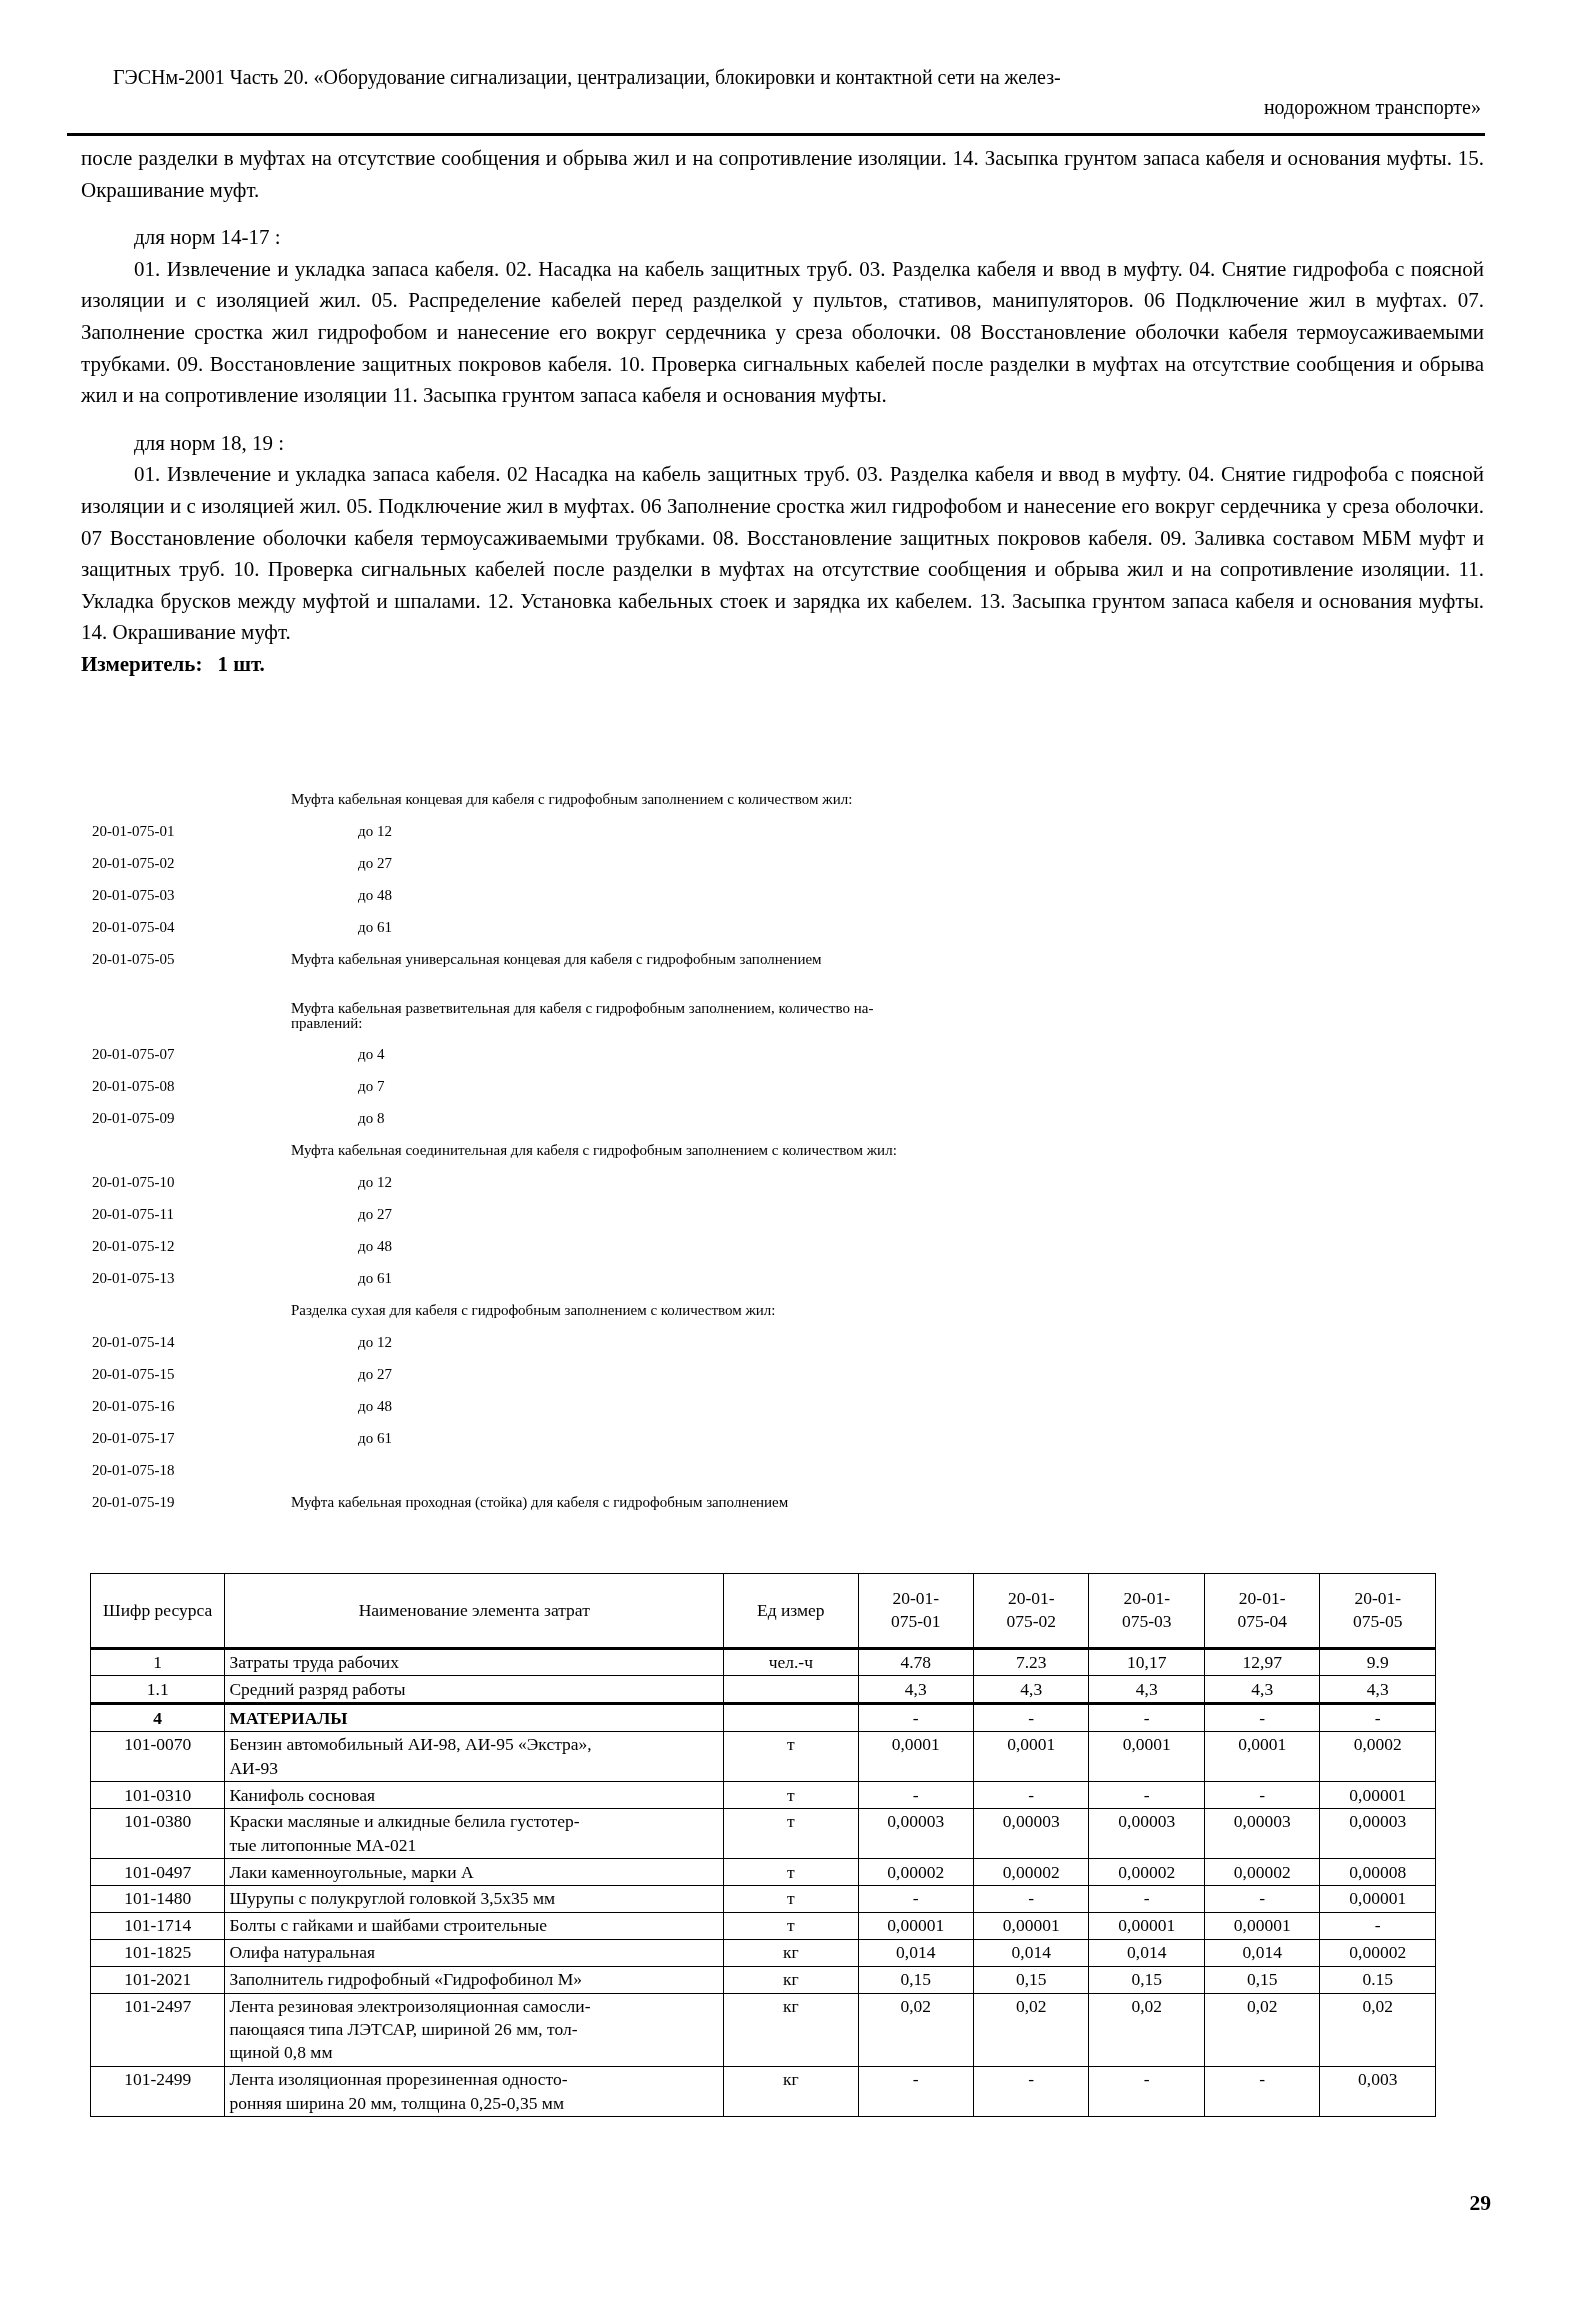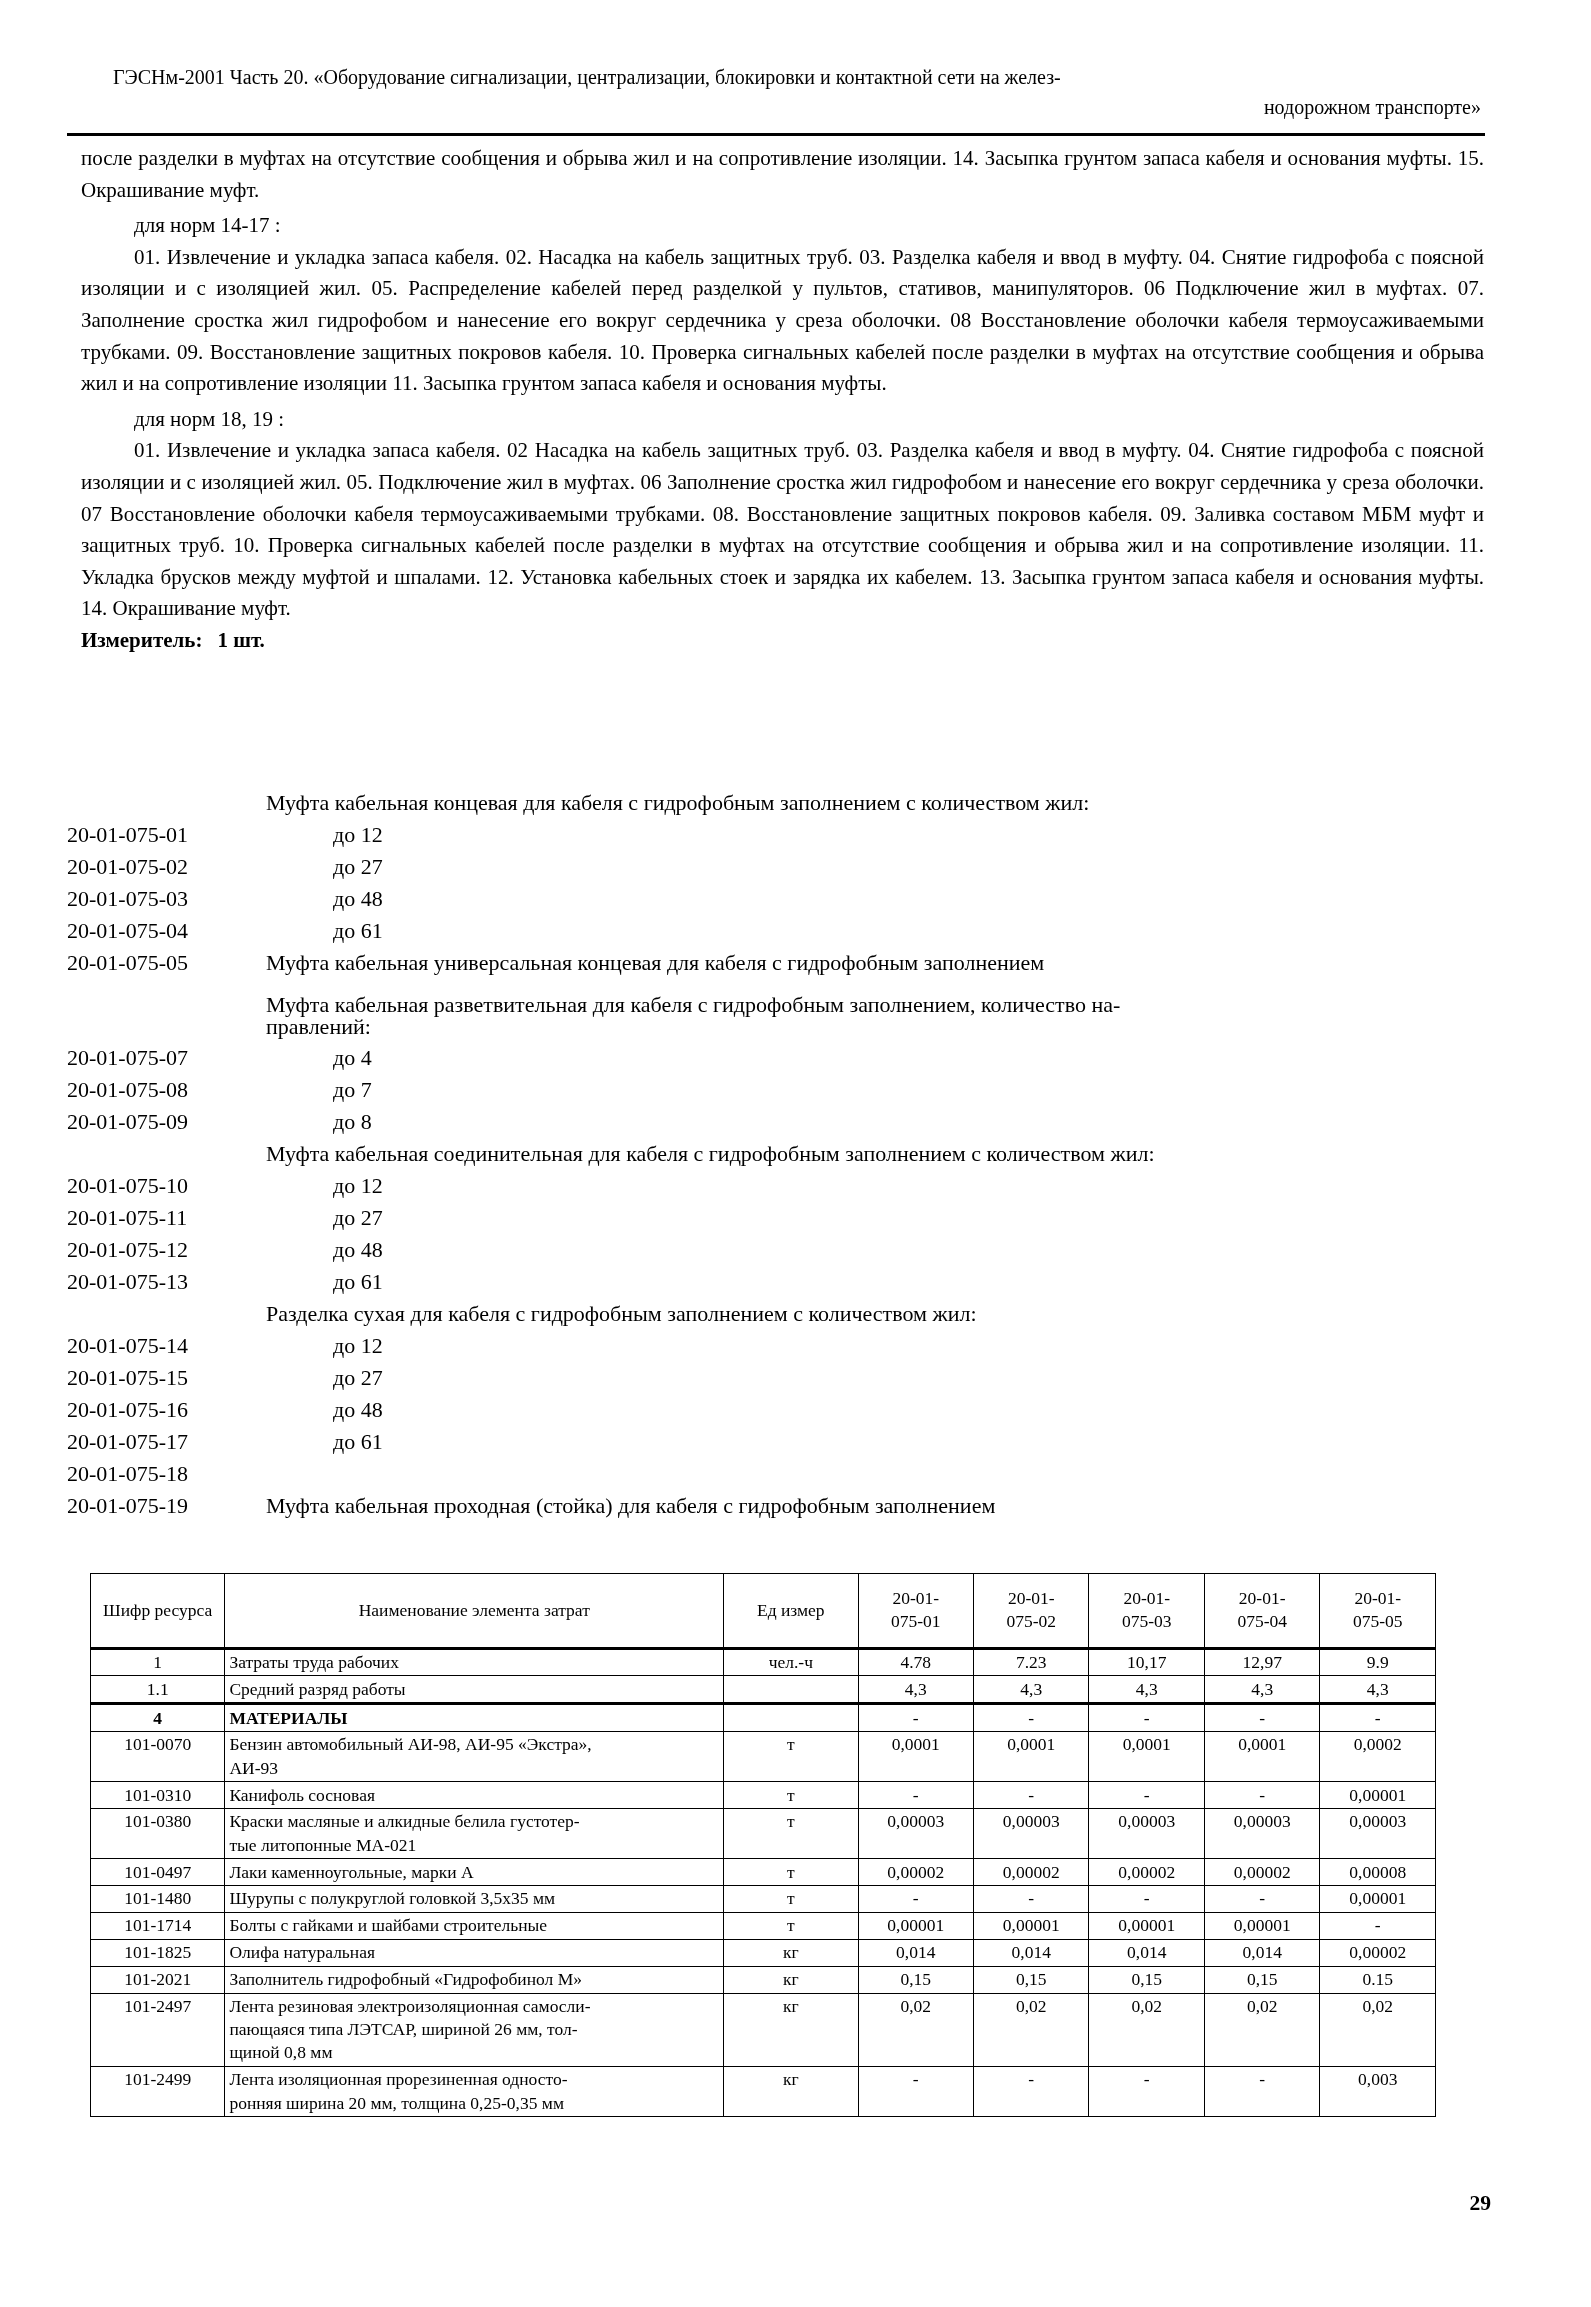--- a/index.html
+++ b/index.html
@@ -58,36 +58,36 @@
     margin: 0;
     text-align: justify;
     text-justify: inter-word;
     text-indent: 0;
   }
   .body p.ind {
     text-indent: 53px;
   }
   .body p.norm {
     text-indent: 53px;
-    margin-top: 4px;
+    margin-top: 16px;
   }
   .meter {
     text-indent: 53px;
     font-weight: bold;
     margin-top: 5.4px;
   }
   .meter .unit { font-weight: bold; padding-left: 15px; }
 
   
   .codes {
     position: absolute;
-    left: 67px;
+    left: 92px;
     top: 792px;
     width: 1403px;
-    font-size: 22px;
+    font-size: 15px;
     line-height: 1.0;
   }
   .codes .row {
     display: flex;
     align-items: flex-start;
     min-height: 32px;
   }
   .codes .code {
     width: 199px;
     flex: 0 0 199px;

